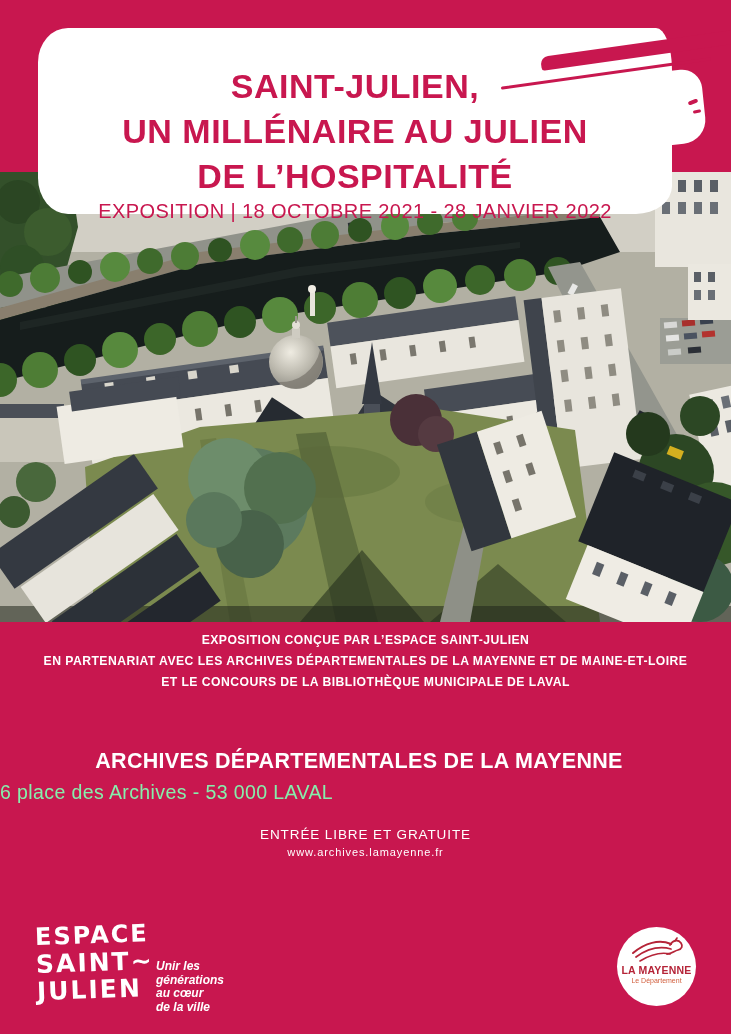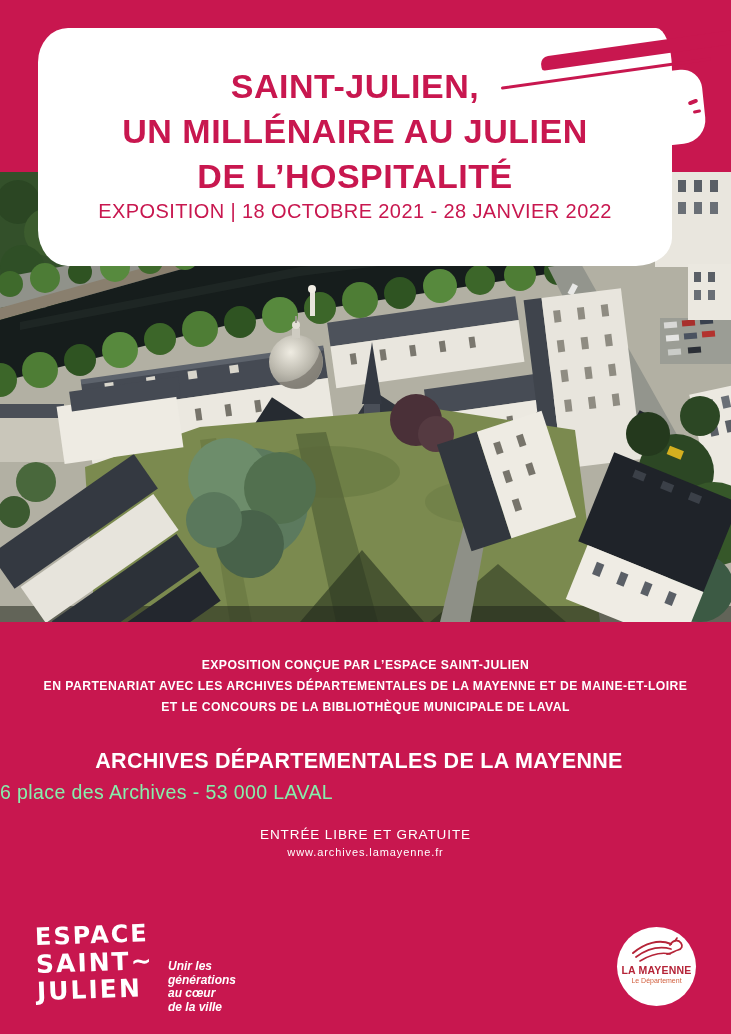--- a/index.html
+++ b/index.html
@@ -6,21 +6,21 @@
   .poster{
     position:relative;width:731px;height:1034px;margin:0 auto;
     background:#c8174f;overflow:hidden;
     font-family:"Liberation Sans",sans-serif;
   }
   
   .photo{position:absolute;left:0;top:172px;width:731px;height:450px;}
   .photo svg{display:block;width:100%;height:100%;}
   
   .title-panel{
-    position:absolute;left:38px;top:28px;width:634px;height:238px;
+    position:absolute;left:38px;top:28px;width:634px;height:186px;
     background:#ffffff;
     border-radius:30px 16px 36px 30px / 34px 42px 28px 36px;
     text-align:center;box-sizing:border-box;padding-top:36px;
   }
   .panel-bump{
     position:absolute;left:656px;top:70px;width:48px;height:74px;
     background:#ffffff;border-radius:10px 20px 24px 8px;transform:rotate(-6deg);
   }
   .brush-streak{
     position:absolute;left:540px;top:42px;width:215px;height:14px;
@@ -34,32 +34,32 @@
   .brush-tick2{position:absolute;left:693px;top:110px;width:8px;height:3px;background:#c8174f;transform:rotate(-12deg);border-radius:2px;}
   .title-line{
     color:#c8174f;font-size:34px;font-weight:bold;line-height:45px;
     letter-spacing:.5px;
   }
   .subtitle{
     margin-top:1px;color:#c8174f;font-size:20px;font-weight:400;
     letter-spacing:.4px;
   }
   
-  .partners{position:absolute;left:0;top:630px;width:731px;text-align:center;margin-top:25px;}
+  .partners{position:absolute;left:0;top:630px;width:731px;text-align:center;}
   .partner-line{color:#fff;font-size:12.2px;font-weight:bold;line-height:21px;letter-spacing:.45px;}
   .venue-name{position:absolute;left:0;top:749px;width:718px;text-align:center;color:#fff;font-size:21.5px;font-weight:bold;letter-spacing:.3px;}
   .venue-address{position:absolute;left:0;top:781px;width:731px;text-align:left;color:#86efac;font-size:19.5px;font-weight:400;letter-spacing:.4px;}
   .admission{position:absolute;left:0;top:812px;width:731px;text-align:center;color:#fff;font-size:13.5px;font-weight:400;letter-spacing:.9px;margin-top:15px;}
   .website{position:absolute;left:0;top:846px;width:731px;text-align:center;color:#fff;font-size:11px;font-weight:400;letter-spacing:.9px;}
   
   .esj{position:absolute;left:36px;top:922px;width:250px;height:100px;}
   .esj-words{position:absolute;left:0;top:0;transform:rotate(-2deg);}
   .esj-word{color:#fff;font-weight:bold;font-size:24px;line-height:27px;letter-spacing:2px;font-family:"DejaVu Sans",sans-serif;}
   .esj-word.w2{font-size:25px;}
-  .esj-tagline{position:absolute;left:132px;top:38px;}
+  .esj-tagline{position:absolute;left:120px;top:38px;}
   .esj-tag-line{color:#fff;font-style:italic;font-weight:bold;font-size:12px;line-height:13.5px;}
   
   .mayenne{
     position:absolute;left:617px;top:927px;width:79px;height:79px;border-radius:50%;
     background:#ffffff;text-align:center;box-sizing:border-box;padding-top:10px;
   }
   .mayenne svg{display:block;margin:0 auto;}
   .mayenne-name{color:#b52438;font-size:10.5px;font-weight:bold;letter-spacing:.2px;margin-top:1px;}
   .mayenne-sub{color:#d2603f;font-size:7px;font-weight:400;margin-top:1px;}
 </style>

